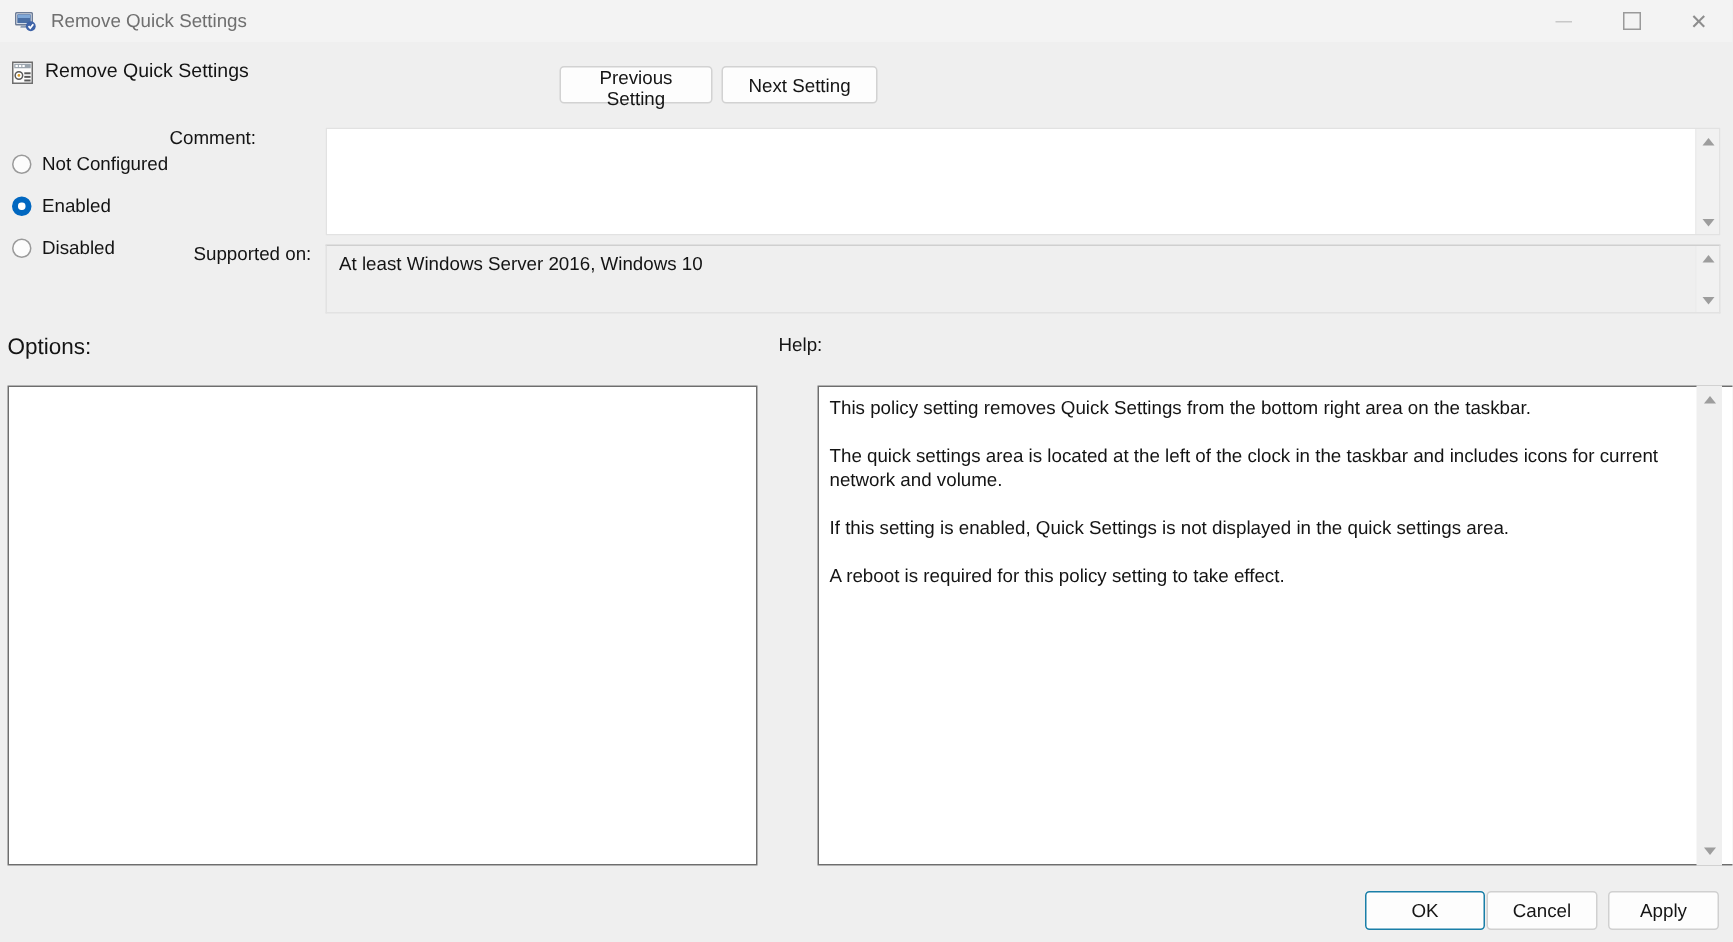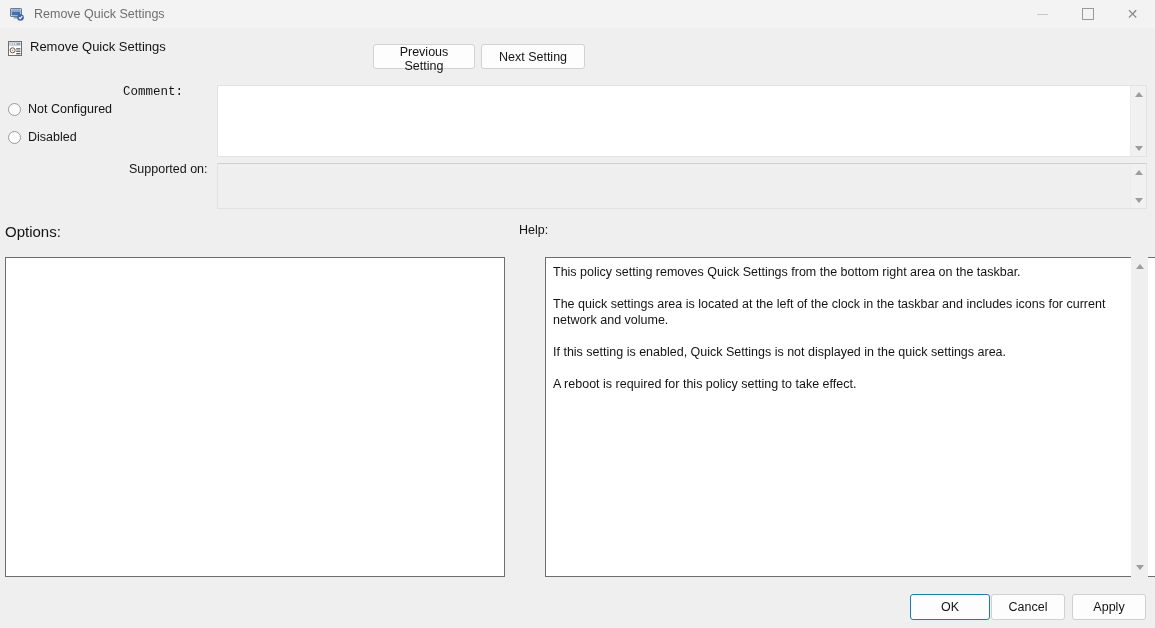--- a/index.html
+++ b/index.html
@@ -148,21 +148,21 @@
     white-space: nowrap;
   }
 
   
   .field-label {
     position: absolute;
     font-size: 12.5px;
     color: #141414;
     white-space: nowrap;
   }
-  .comment-label { left: 123px; top: 85px; font-family: Liberation Mono, monospace; }
+  .comment-label { left: 113px; top: 85px; }
   .supported-label { left: 129px; top: 162px; }
 
   .comment-box {
     position: absolute;
     left: 217px; top: 85px;
     width: 930px; height: 72px;
     background: #ffffff;
     border: 1px solid #e2e2e2;
     box-sizing: border-box;
   }
@@ -343,40 +343,45 @@
   <div class="policy-name">Remove Quick Settings</div>
 </div>
 <button class="nav-btn nav-prev">Previous Setting</button>
 <button class="nav-btn nav-next">Next Setting</button>
 
 <div class="radio-group">
   <div class="radio-row">
     <span class="radio-outer"></span>
     <span class="radio-label">Not Configured</span>
   </div>
+  <div class="radio-row selected">
+    <span class="radio-outer"></span>
+    <span class="radio-label">Enabled</span>
+  </div>
   <div class="radio-row">
     <span class="radio-outer"></span>
     <span class="radio-label">Disabled</span>
   </div>
 </div>
 
 <div class="field-label comment-label">Comment:</div>
 <div class="comment-box">
   <div class="vscroll">
     <div class="arrow up">
       <span class="tri-up"></span>
     </div>
     <div class="arrow down">
       <span class="tri-down"></span>
     </div>
   </div>
 </div>
 
 <div class="field-label supported-label">Supported on:</div>
 <div class="supported-box">
+  <div class="supported-text">At least Windows Server 2016, Windows 10</div>
   <div class="vscroll">
     <div class="arrow up">
       <span class="tri-up"></span>
     </div>
     <div class="arrow down">
       <span class="tri-down"></span>
     </div>
   </div>
 </div>
 

